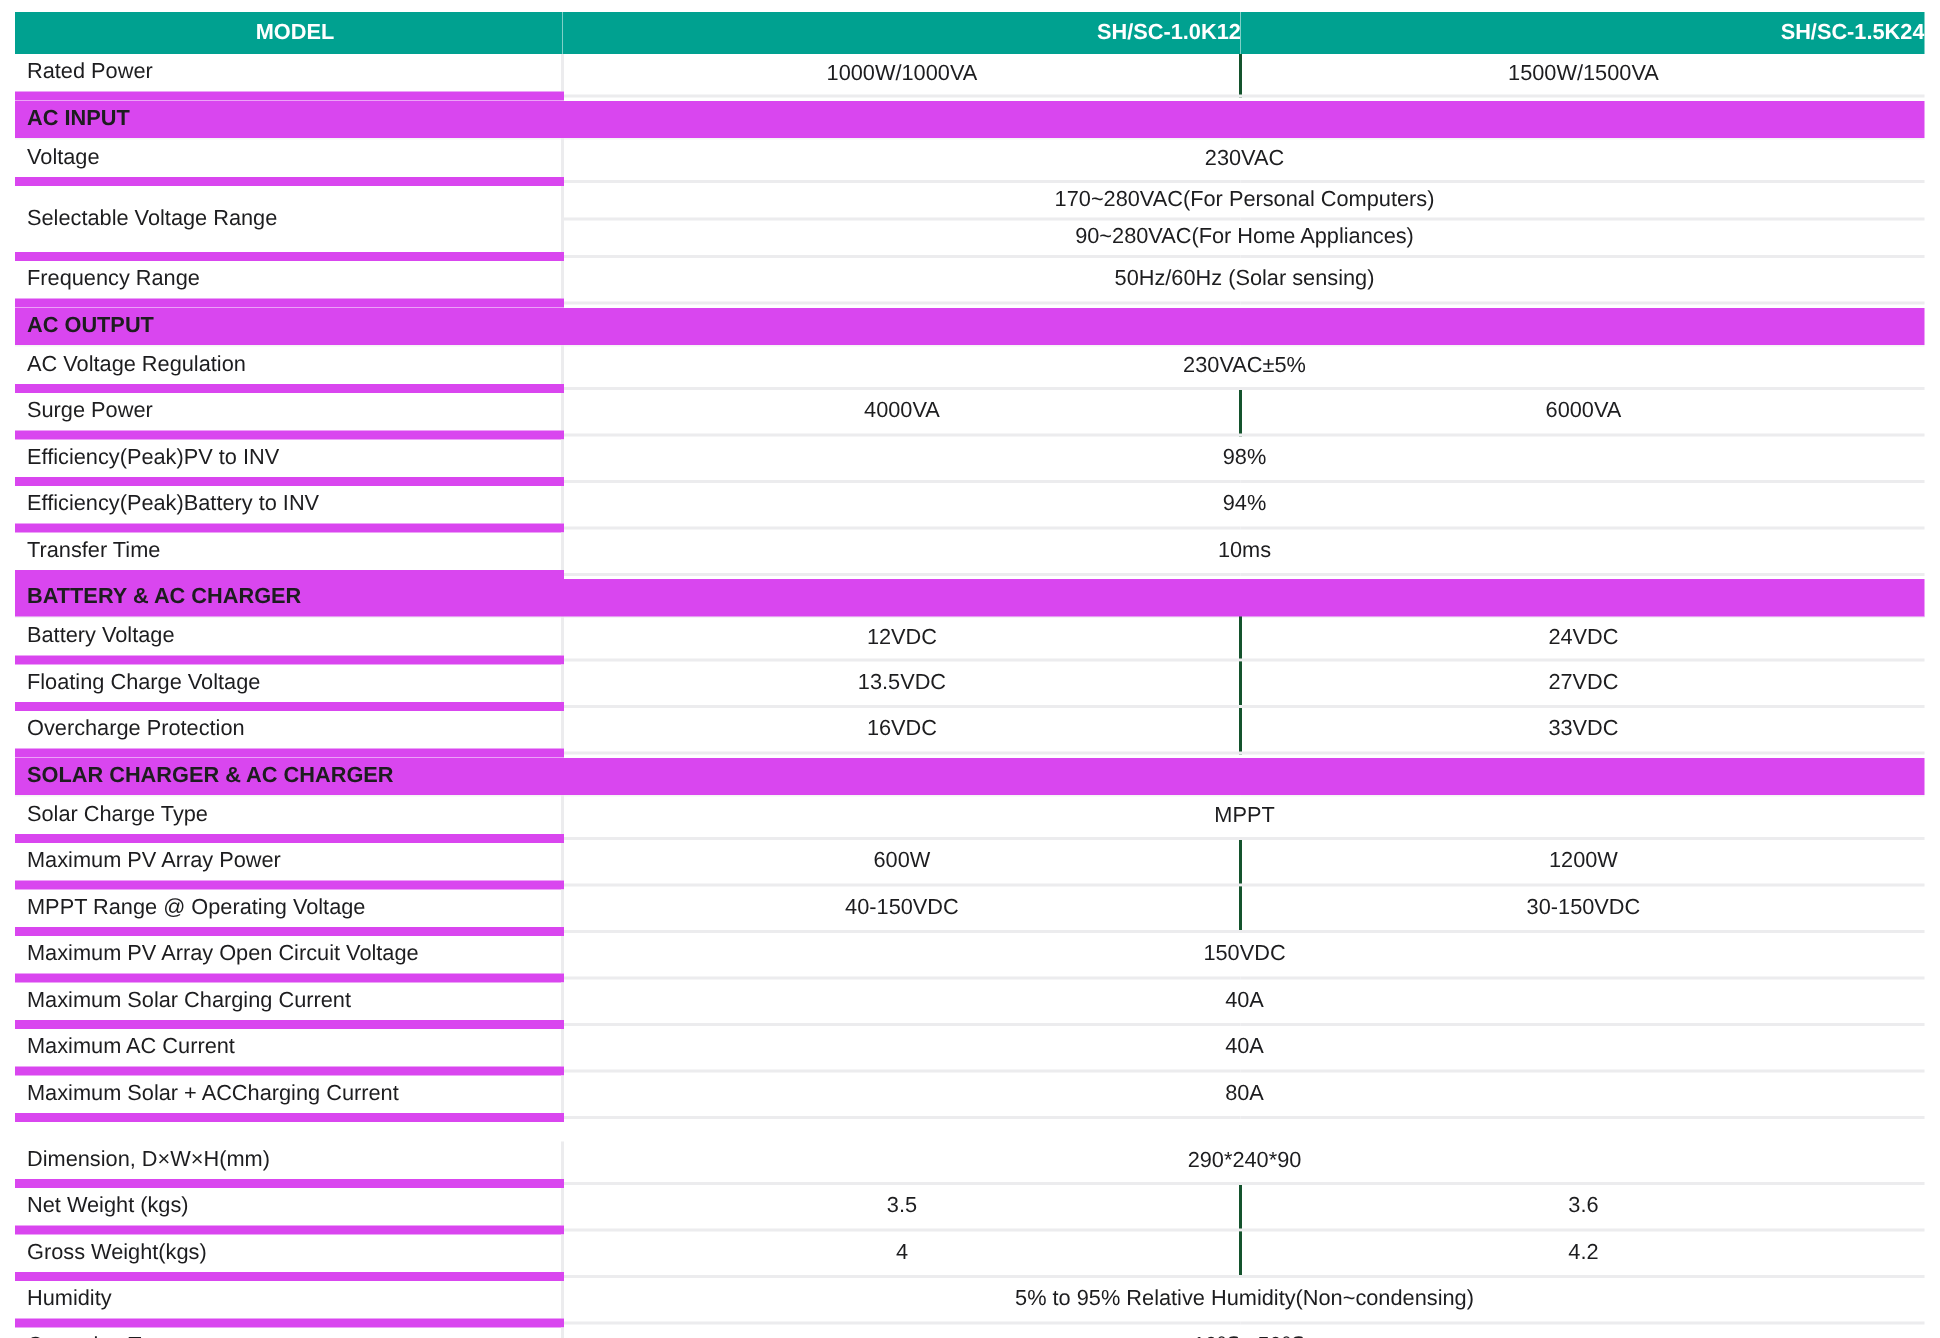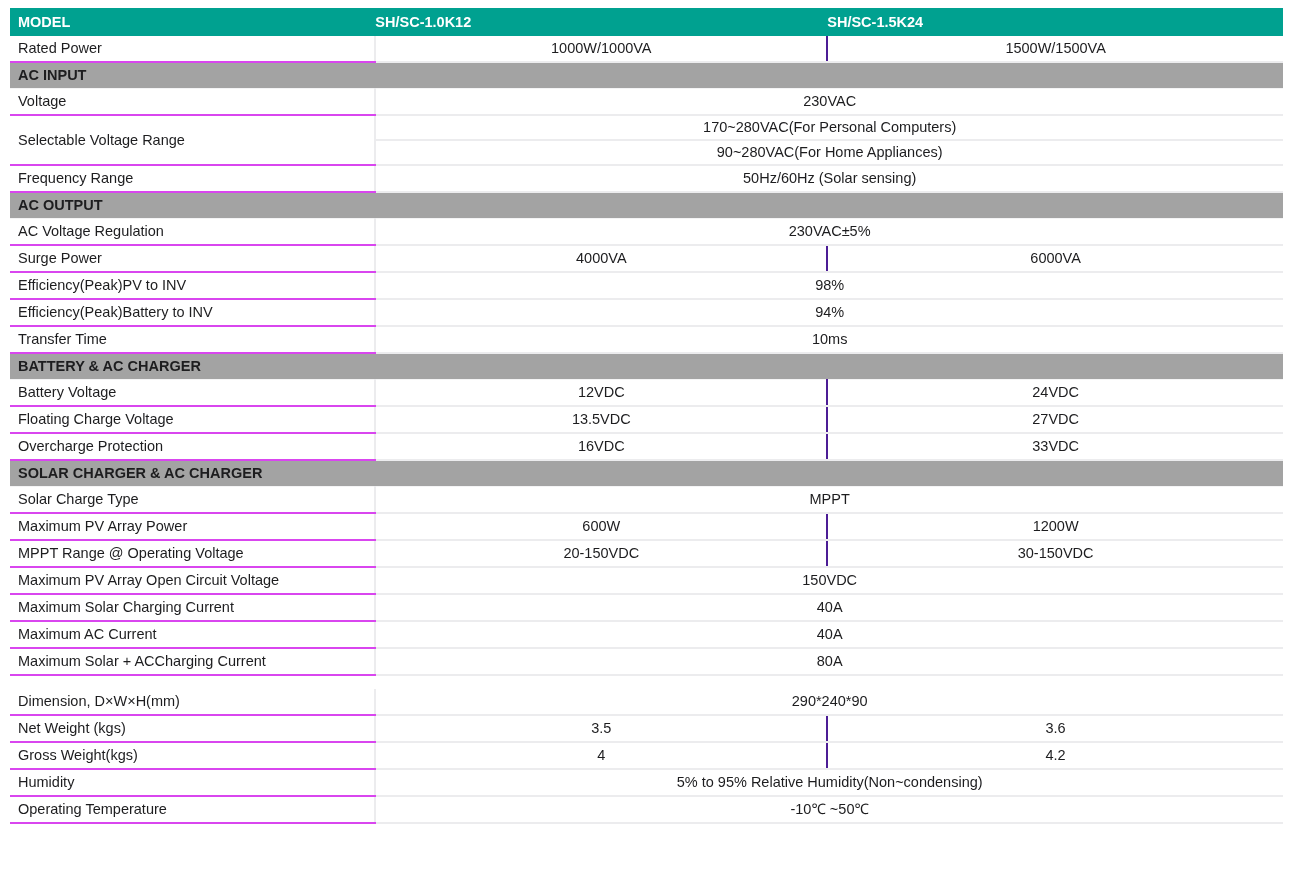--- a/index.html
+++ b/index.html
@@ -2,28 +2,28 @@
 <html><head>
 <meta charset="utf-8">
 <style>
   html,body{margin:0;padding:0;background:#ffffff;}
   body{width:1293px;height:892px;font-family:"Liberation Sans",sans-serif;-webkit-font-smoothing:antialiased;}
   .sheet{padding:8px 10px 0 10px;}
   table{width:100%;border-collapse:collapse;table-layout:fixed;}
   td,th{padding:0;font-size:14.5px;color:#1d1d1f;line-height:1.12;height:25px;overflow:hidden;white-space:nowrap;}
   
   tr.model-header th{background:#00A190;color:#ffffff;font-weight:700;height:28px;}
-  th.model-label{text-align:left;padding-left:8px;}
-  th.model-name{text-align:left;}
+  th.model-label{text-align:center;padding-left:8px;}
+  th.model-name{text-align:right;}
   
-  td.section{background:#a3a3a3;font-weight:700;text-align:left;padding-left:8px;height:25px;border-bottom:1px solid #f4f4f5;margin-top:16px;}
+  td.section{background:#d946ef;font-weight:700;text-align:left;padding-left:8px;height:25px;border-bottom:1px solid #f4f4f5;margin-top:16px;}
   
-  td.lbl{text-align:left;padding-left:8px;border-bottom:2px solid #d946ef;border-right:2px solid #ECECEE;}
+  td.lbl{text-align:left;padding-left:8px;border-bottom:6px solid #d946ef;border-right:2px solid #ECECEE;}
   td.val{text-align:center;border-bottom:2px solid #ECECEE;}
-  td.val.mid{border-right:2px solid #4c1d95;}
+  td.val.mid{border-right:2px solid #14532d;}
   tr.subrow td{height:23px;}
   .gap{height:13px;}
 </style>
 </head>
 <body>
 
 <div class="sheet">
 
   <table>
     <colgroup>
@@ -115,21 +115,21 @@
       <td class="lbl">Solar Charge Type</td>
       <td class="val" colspan="2">MPPT</td>
     </tr>
     <tr>
       <td class="lbl">Maximum PV Array Power</td>
       <td class="val mid">600W</td>
       <td class="val">1200W</td>
     </tr>
     <tr>
       <td class="lbl">MPPT Range @ Operating Voltage</td>
-      <td class="val mid">20-150VDC</td>
+      <td class="val mid">40-150VDC</td>
       <td class="val">30-150VDC</td>
     </tr>
     <tr>
       <td class="lbl">Maximum PV Array Open Circuit Voltage</td>
       <td class="val" colspan="2">150VDC</td>
     </tr>
     <tr>
       <td class="lbl">Maximum Solar Charging Current</td>
       <td class="val" colspan="2">40A</td>
     </tr>

